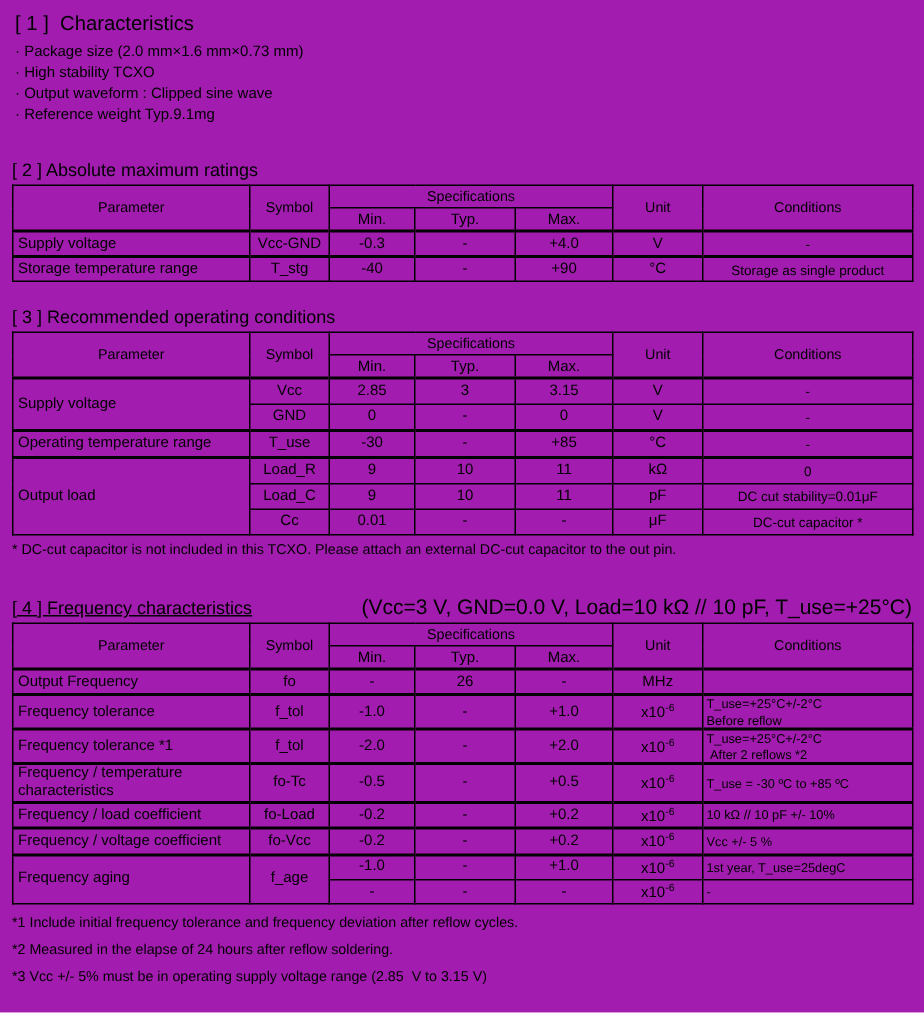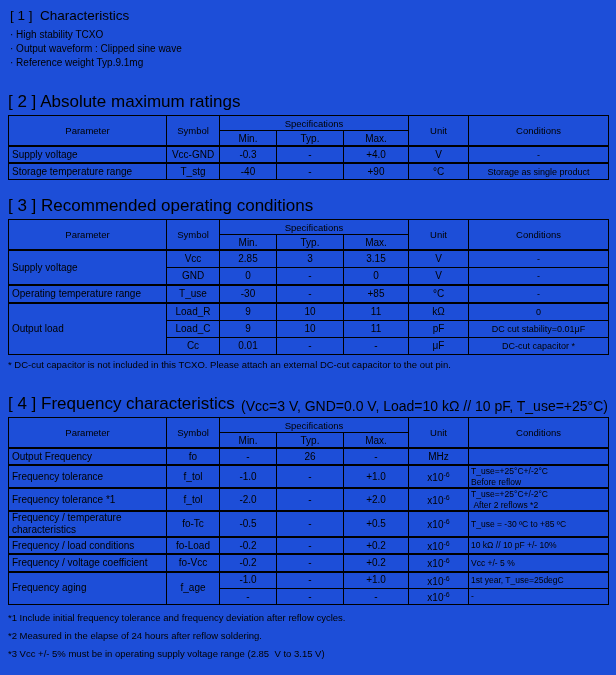--- a/index.html
+++ b/index.html
@@ -1,31 +1,31 @@
 <!DOCTYPE html>
 <html><head>
 <meta charset="utf-8">
 <style>
   html,body { margin:0; padding:0; background:#fff; }
   .page {
     width:616px; height:675px; box-sizing:border-box;
     padding:6px 8px 0 8px;
     font-family:"Liberation Sans", sans-serif;
-    color:#000; background:#1d4ed8; overflow:hidden;
+    color:#000; background:#a21caf; overflow:hidden;
   }
   .s1-title { font-size:13.5px; margin:2px 0 5px 2px; white-space:pre-wrap; }
   .bullets { margin:0 0 0 2px; padding:0; list-style:none; }
   .bullets li { font-size:10px; line-height:14px; white-space:pre-wrap; }
 
   .sec2 { margin-top:22px; }
   .sec3 { margin-top:16px; }
   .sec4 { margin-top:24px; }
-  .sec-title { font-size:17px; margin:0 0 3px 0; white-space:pre-wrap; }
+  .sec-title { font-size:12px; margin:0 0 3px 0; white-space:pre-wrap; }
   .s4-head { display:flex; justify-content:space-between; align-items:flex-end; margin-bottom:3px; width:600px; }
-  .s4-head .sec-title { margin:0; }
+  .s4-head .sec-title { margin:0;text-decoration:underline; }
   .s4-note { font-size:14px; white-space:pre-wrap; }
 
   table.tbl { border-collapse:collapse; table-layout:fixed; width:600px; border:1.5px solid #000; }
   .tbl th, .tbl td {
     border:1px solid #000; padding:0 2px; text-align:center;
     font-weight:normal; overflow:hidden; vertical-align:middle;
   }
   .tbl th { font-size:9.5px; height:14px; }
   .tbl tr.sub th { font-size:10px; border-bottom-width:2.5px; }
   .hb { border-bottom-width:2.5px; }
@@ -41,20 +41,21 @@
   .fnotes { margin-top:4px; }
   .fnotes .fn { font-size:9.5px; line-height:18px; white-space:pre-wrap; }
 </style>
 </head>
 <body>
 
 <div class="page">
 
   <div class="s1-title">[ 1 ]  Characteristics</div>
   <ul class="bullets">
+    <li>· Package size (2.0 mm×1.6 mm×0.73 mm)</li>
     <li>· High stability TCXO</li>
     <li>· Output waveform : Clipped sine wave</li>
     <li>· Reference weight Typ.9.1mg</li>
   </ul>
 
   <div class="sec2">
     <div class="sec-title">[ 2 ] Absolute maximum ratings</div>
     <table class="tbl t2">
       <colgroup>
         <col style="width:158px">
@@ -247,21 +248,21 @@
         <td>fo-Tc</td>
         <td>-0.5</td>
         <td>-</td>
         <td>+0.5</td>
         <td><span>x10</span><sup class="exp">-6</sup></td>
         <td class="cond">
               <div class="cond-line">T_use = -30 ºC to +85 ºC</div>
             </td>
       </tr>
       <tr class="grp">
-        <td class="param">Frequency / load conditions</td>
+        <td class="param">Frequency / load coefficient</td>
         <td>fo-Load</td>
         <td>-0.2</td>
         <td>-</td>
         <td>+0.2</td>
         <td><span>x10</span><sup class="exp">-6</sup></td>
         <td class="cond">
               <div class="cond-line">10 kΩ // 10 pF +/- 10%</div>
             </td>
       </tr>
       <tr class="grp">

